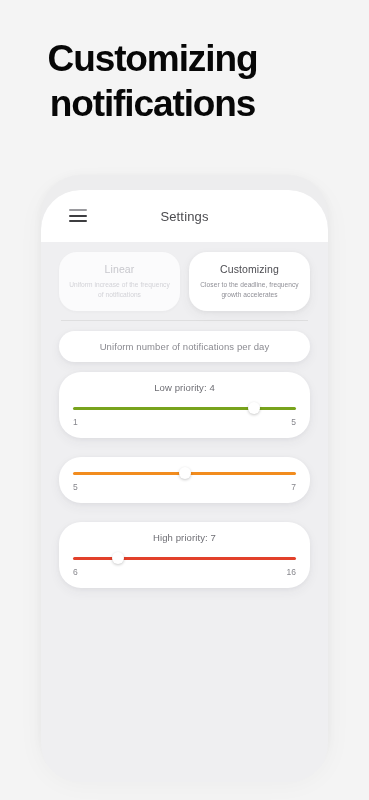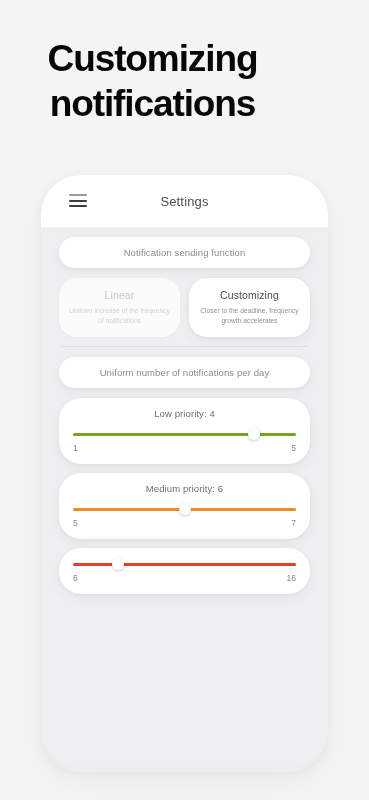--- a/index.html
+++ b/index.html
@@ -40,21 +40,21 @@
     height: 597px;
     background: #ededee;
     border-radius: 40px;
     box-shadow: 0 2px 10px rgba(0,0,0,0.045),
                 0 10px 28px rgba(0,0,0,0.04);
   }
 
   .phone-screen {
     position: absolute;
     left: 0;
-    top: 0;
+    top: 15px;
     width: 287px;
     height: 592px;
     border-radius: 40px 40px 38px 38px;
     overflow: hidden;
     background: #efeff1;
   }
 
   
   .app-bar {
     position: relative;
@@ -159,21 +159,21 @@
   .divider {
     height: 1px;
     background: #dededf;
     margin: 8px 2px 10px 2px;
   }
 
   
   .slider-card {
     border-radius: 22px;
     padding: 10px 14px 11px 14px;
-    margin-bottom: 9px;
+    margin-bottom: 19px;
   }
   .slider-label {
     text-align: center;
     font-size: 9.5px;
     color: #6e6e74;
     letter-spacing: 0.1px;
     margin-bottom: 9px;
   }
   .slider-track-wrap {
     position: relative;
@@ -220,23 +220,20 @@
       <div class="hamburger-icon">
         <span></span>
         <span></span>
         <span></span>
       </div>
       <div class="app-bar-title">Settings</div>
     </div>
 
     <div class="screen-body">
 
-      <div class="card section-pill">
-        <span class="section-pill-label">Notification sending function</span>
-      </div>
 
       <div class="mode-row">
         <div class="mode-card is-unselected">
           <div class="mode-title">Linear</div>
           <div class="mode-desc">Uniform increase of the frequency of notifications</div>
         </div>
         <div class="mode-card is-selected">
           <div class="mode-title">Customizing</div>
           <div class="mode-desc">Closer to the deadline, frequency growth accelerates</div>
         </div>
@@ -254,32 +251,32 @@
           <div class="slider-track" style="background: rgb(120, 163, 28);"></div>
           <div class="slider-thumb" style="left: 81%;"></div>
         </div>
         <div class="slider-bounds">
           <span>1</span>
           <span>5</span>
         </div>
       </div>
 
       <div class="card slider-card">
-        <div class="slider-label">Medium priority: 6</div>
         <div class="slider-track-wrap">
           <div class="slider-track" style="background: rgb(242, 140, 30);"></div>
           <div class="slider-thumb" style="left: 50%;"></div>
         </div>
         <div class="slider-bounds">
           <span>5</span>
           <span>7</span>
         </div>
       </div>
 
       <div class="card slider-card">
+        <div class="slider-label">High priority: 7</div>
         <div class="slider-track-wrap">
           <div class="slider-track" style="background: rgb(226, 64, 42);"></div>
           <div class="slider-thumb" style="left: 20%;"></div>
         </div>
         <div class="slider-bounds">
           <span>6</span>
           <span>16</span>
         </div>
       </div>
 

